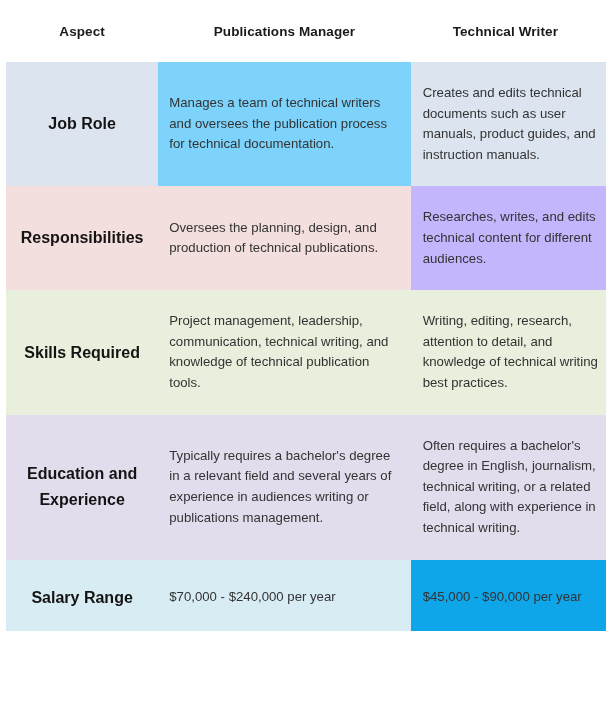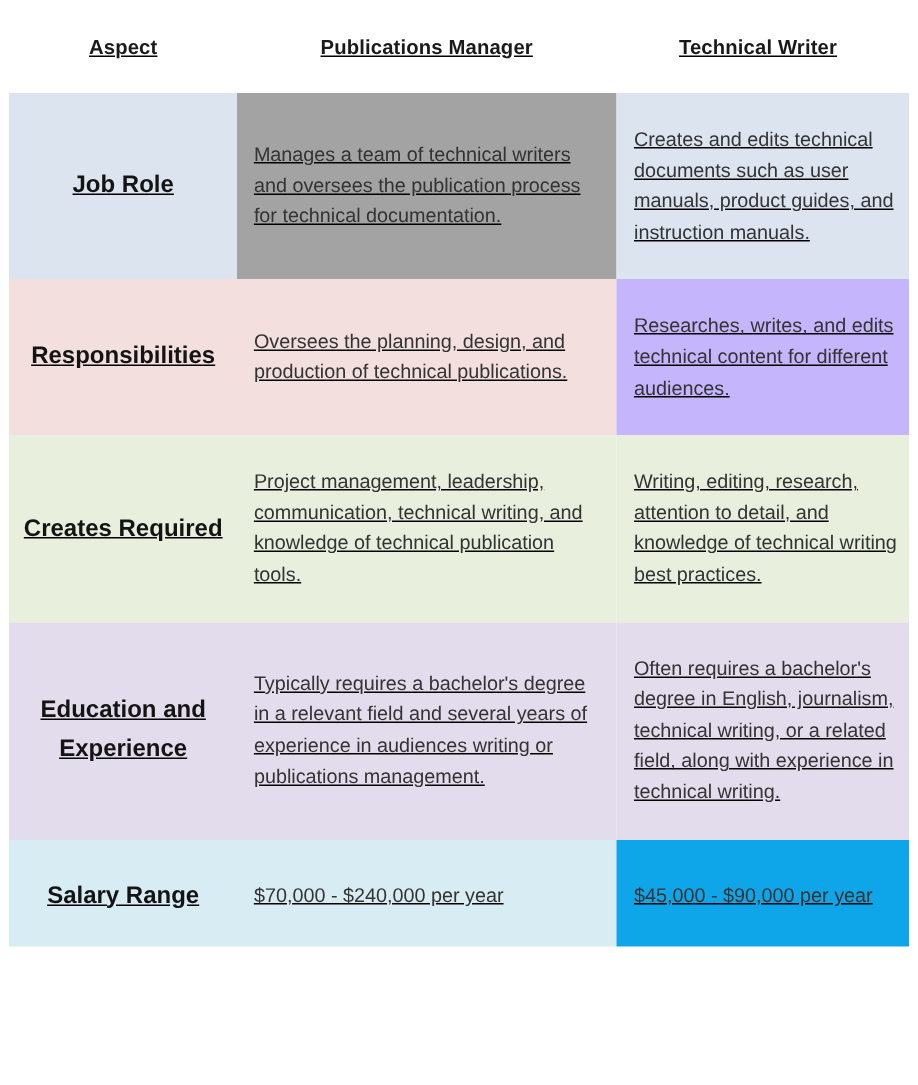--- a/index.html
+++ b/index.html
@@ -13,21 +13,20 @@
     overflow: hidden;
     font-family: "Liberation Sans", sans-serif;
     -webkit-font-smoothing: antialiased;
   }
   .sheet {
     position: relative;
     width: 612px;
     height: 723px;
     background: #ffffff;
     box-sizing: border-box;
-    text-decoration: underline;
   }
   table.comparison {
     width: 600px;
     margin-left: 6px;
     border-collapse: collapse;
     table-layout: fixed;
   }
   table.comparison col.c-aspect  { width: 152px; }
   table.comparison col.c-pubmgr  { width: 252px; }
   table.comparison col.c-techwr  { width: 195px; }
@@ -92,30 +91,30 @@
     <thead>
       <tr>
         <th class="h-aspect">Aspect</th>
         <th class="h-pubmgr">Publications Manager</th>
         <th class="h-techwr">Technical Writer</th>
       </tr>
     </thead>
     <tbody>
       <tr class="row-0">
         <td class="cell-aspect" style="background: rgb(220, 228, 240);">Job Role</td>
-        <td class="cell-body cell-pub" style="background: #a3a3a3; margin-top: 16px;">Manages a team of technical writers and oversees the publication process for technical documentation.</td>
+        <td class="cell-body cell-pub" style="background: #7dd3fc; margin-top: 16px;">Manages a team of technical writers and oversees the publication process for technical documentation.</td>
         <td class="cell-body cell-tech" style="background: rgb(220, 228, 240); margin-top: 10px;">Creates and edits technical documents such as user manuals, product guides, and instruction manuals.</td>
       </tr>
       <tr class="row-1">
         <td class="cell-aspect" style="background: rgb(243, 223, 222);">Responsibilities</td>
         <td class="cell-body cell-pub" style="background: rgb(243, 223, 222);">Oversees the planning, design, and production of technical publications.</td>
         <td class="cell-body cell-tech" style="background: #c4b5fd;">Researches, writes, and edits technical content for different audiences.</td>
       </tr>
       <tr class="row-2">
-        <td class="cell-aspect" style="background: rgb(232, 239, 220);">Creates Required</td>
+        <td class="cell-aspect" style="background: rgb(232, 239, 220);">Skills Required</td>
         <td class="cell-body cell-pub" style="background: rgb(232, 239, 220);">Project management, leadership, communication, technical writing, and knowledge of technical publication tools.</td>
         <td class="cell-body cell-tech" style="background: rgb(232, 239, 220);">Writing, editing, research, attention to detail, and knowledge of technical writing best practices.</td>
       </tr>
       <tr class="row-3">
         <td class="cell-aspect" style="background: rgb(227, 220, 237);">Education and Experience</td>
         <td class="cell-body cell-pub" style="background: rgb(227, 220, 237);">Typically requires a bachelor's degree in a relevant field and several years of experience in audiences writing or publications management.</td>
         <td class="cell-body cell-tech" style="background: rgb(227, 220, 237);">Often requires a bachelor's degree in English, journalism, technical writing, or a related field, along with experience in technical writing.</td>
       </tr>
       <tr class="row-4">
         <td class="cell-aspect" style="background: rgb(216, 236, 243);">Salary Range</td>

